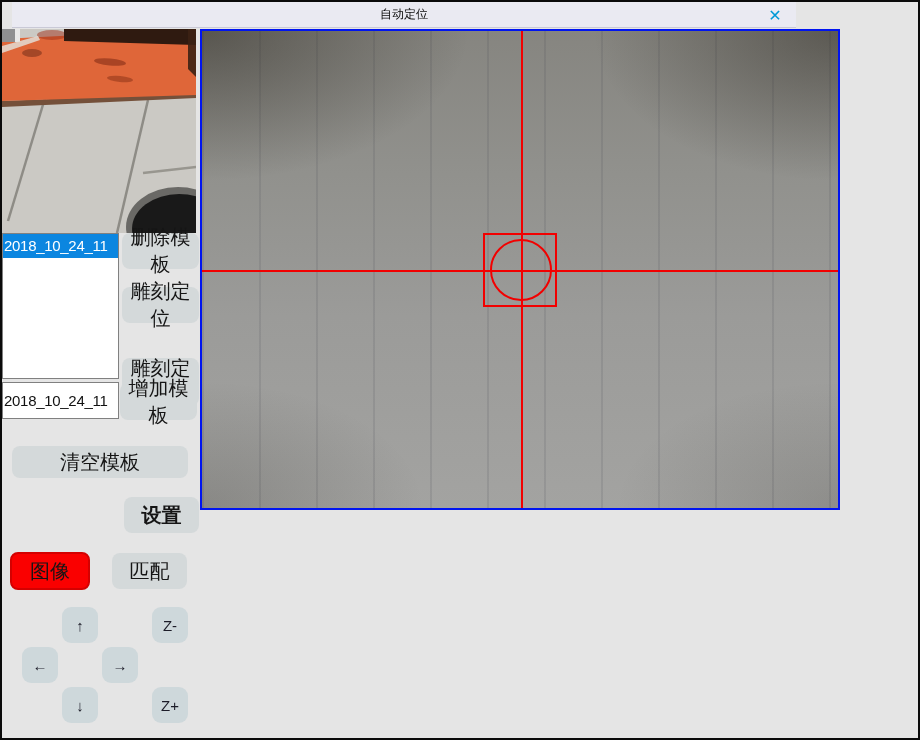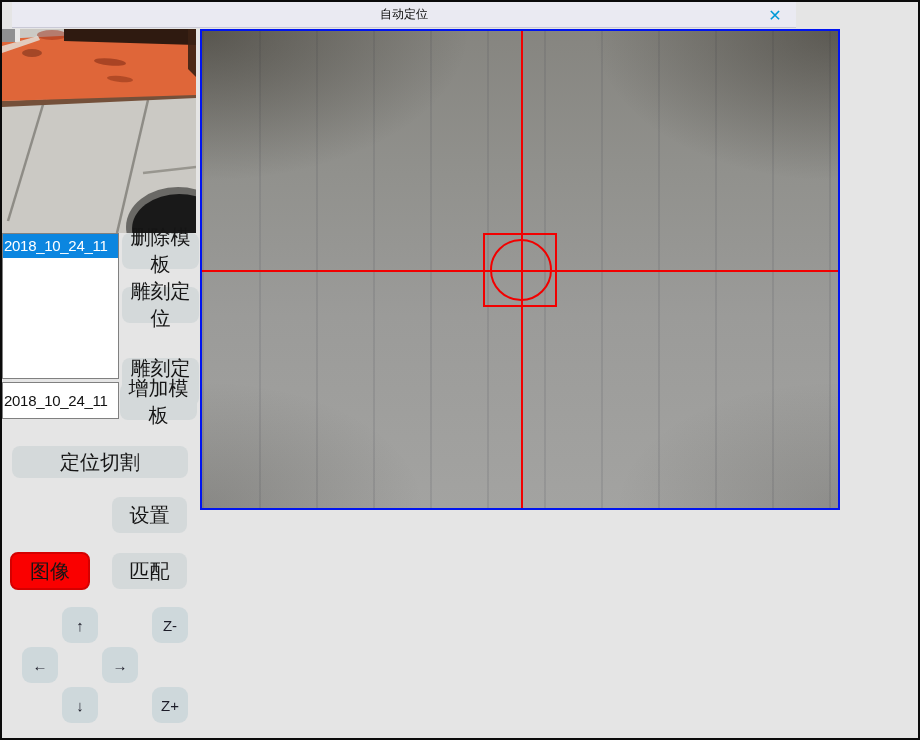--- a/index.html
+++ b/index.html
@@ -42,21 +42,21 @@
     position:absolute;border:none;border-radius:8px;background:#d4d9da;
     color:#151515;font-size:20px;font-family:inherit;
     display:flex;align-items:center;justify-content:center;cursor:pointer;padding:0;
   }
   .btn-del{left:122px;top:233px;width:77px;height:36px;}
   .btn-clear{left:122px;top:287px;width:77px;height:36px;}
   .btn-engrave{left:122px;top:344px;width:77px;height:48px;margin-top:14px;}
   .btn-add{left:120px;top:383px;width:77px;height:37px;}
   .btn-poscut{left:12px;top:446px;width:176px;height:32px;}
   .btn-cal{left:12px;top:497px;width:76px;height:36px;}
-  .btn-set{left:112px;top:497px;width:75px;height:36px;}
+  .btn-set{left:124px;top:497px;width:75px;height:36px;font-weight:bold;}
   .btn-img{left:10px;top:552px;width:80px;height:38px;background:#fa0000;border:2px solid #d40000;}
   .btn-match{left:112px;top:553px;width:75px;height:36px;}
   .jog{
     position:absolute;width:36px;height:36px;border:none;border-radius:9px;
     background:#ced8db;color:#1c1c28;font-size:15px;font-family:inherit;
     display:flex;align-items:center;justify-content:center;cursor:pointer;padding:0;
   }
   .jog-up{left:62px;top:607px;}
   .jog-zminus{left:152px;top:607px;}
   .jog-left{left:22px;top:647px;}
@@ -124,21 +124,21 @@
     <div class="list-item selected">2018_10_24_11</div>
   </div>
 
   <input class="name-field" type="text" value="2018_10_24_11" style="">
 
   <button class="btn btn-del">删除模板</button>
   <button class="btn btn-clear">雕刻定位</button>
   <button class="btn btn-engrave">雕刻定位</button>
   <button class="btn btn-add">增加模板</button>
 
-  <button class="btn btn-poscut">定位切割</button>
+  <button class="btn btn-poscut">清空模板</button>
   <button class="btn btn-set">设置</button>
   <button class="btn btn-img">图像</button>
   <button class="btn btn-match">匹配</button>
 
   <button class="jog jog-up">↑</button>
   <button class="jog jog-zminus">Z-</button>
   <button class="jog jog-left">←</button>
   <button class="jog jog-right">→</button>
   <button class="jog jog-down">↓</button>
   <button class="jog jog-zplus">Z+</button>

